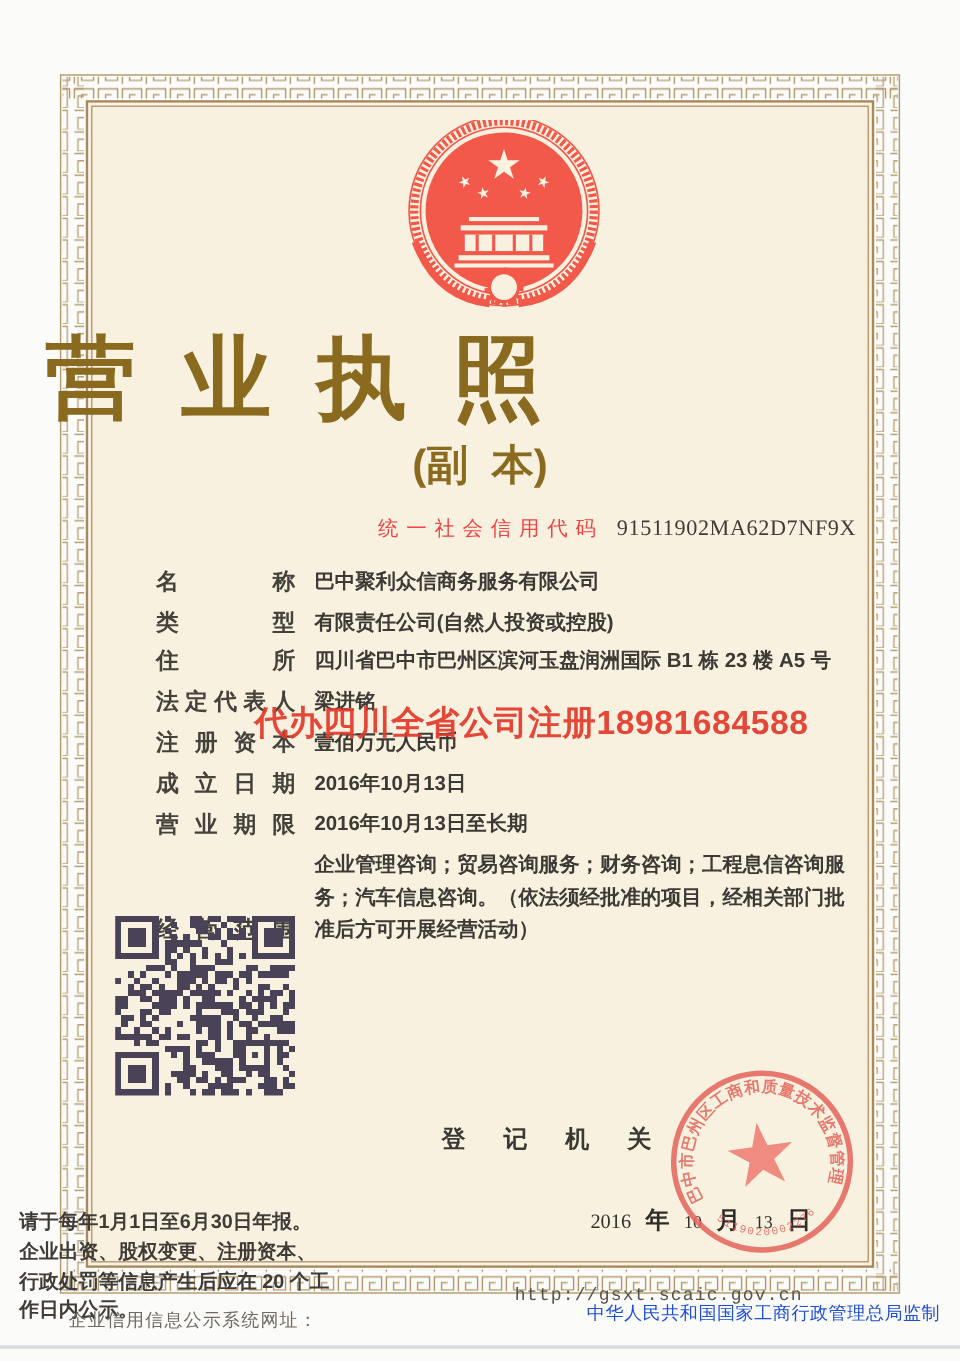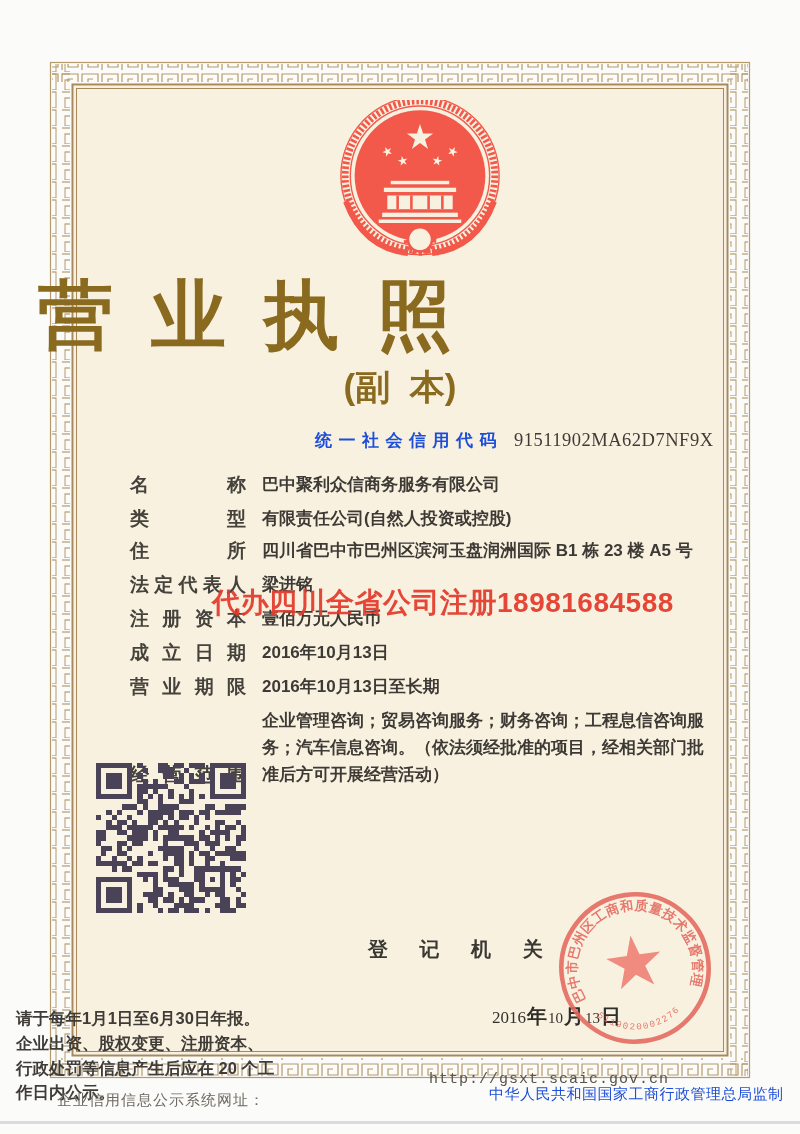--- a/index.html
+++ b/index.html
@@ -19,21 +19,21 @@
     font-size:75px;font-weight:800;letter-spacing:38px;padding-left:38px;box-sizing:border-box;
     color:#8a6a1e;z-index:2;
   }
   .subtitle{
     position:absolute;left:0;top:364px;width:800px;text-align:center;
     font-size:35px;font-weight:700;color:#8a6a1e;white-space:pre;z-index:2;
   }
   .credit-line{
     position:absolute;left:315px;top:429px;display:flex;align-items:baseline;gap:11px;z-index:2;
   }
-  .credit-label{font-size:17px;font-weight:700;letter-spacing:6.5px;color:#1d4ed8;}
+  .credit-label{font-size:17px;font-weight:400;letter-spacing:6.5px;color:#ef4444;}
   .credit-code{font-family:"Liberation Serif", serif;font-size:18.5px;letter-spacing:0.5px;color:#3f3c36;}
   
   .field-row{position:absolute;left:130px;width:606px;display:flex;align-items:flex-end;z-index:2;}
   .flabel{
     display:inline-block;width:116px;flex:0 0 116px;margin-right:16px;
     font-size:19px;font-weight:600;color:#45423c;
     text-align:justify;text-align-last:justify;
   }
   .fvalue{font-size:17px;font-weight:600;color:#3d3a35;line-height:27px;padding-top:1px;}
   
@@ -44,21 +44,21 @@
   }
   
   .qr{position:absolute;left:96px;top:763px;width:150px;height:150px;z-index:2;}
   
   .reg-label{
     position:absolute;left:368px;top:936px;z-index:2;
     font-size:20px;font-weight:600;letter-spacing:13px;color:#3a3833;white-space:pre;
   }
   .seal{position:absolute;left:543px;top:876px;width:184px;height:184px;z-index:6;opacity:0.88;}
   .date-row{
-    position:absolute;left:492px;top:1003px;display:flex;align-items:baseline;gap:1px;z-index:3;
+    position:absolute;left:492px;top:1003px;display:flex;align-items:baseline;gap:12px;z-index:3;
   }
   .date-num{font-family:"Liberation Serif", serif;font-size:17px;color:#33312c;}
   .date-num.small{font-size:15px;}
   .date-cjk{font-size:20px;font-weight:700;color:#2f2d29;}
   
   .notice{
     position:absolute;left:16px;top:1006px;width:345px;z-index:4;
     font-size:16.5px;font-weight:600;color:#3f3c37;line-height:24.8px;
   }
   .site-label{position:absolute;left:57px;top:1091px;font-size:15px;color:#6e6a61;letter-spacing:1px;z-index:4;}

